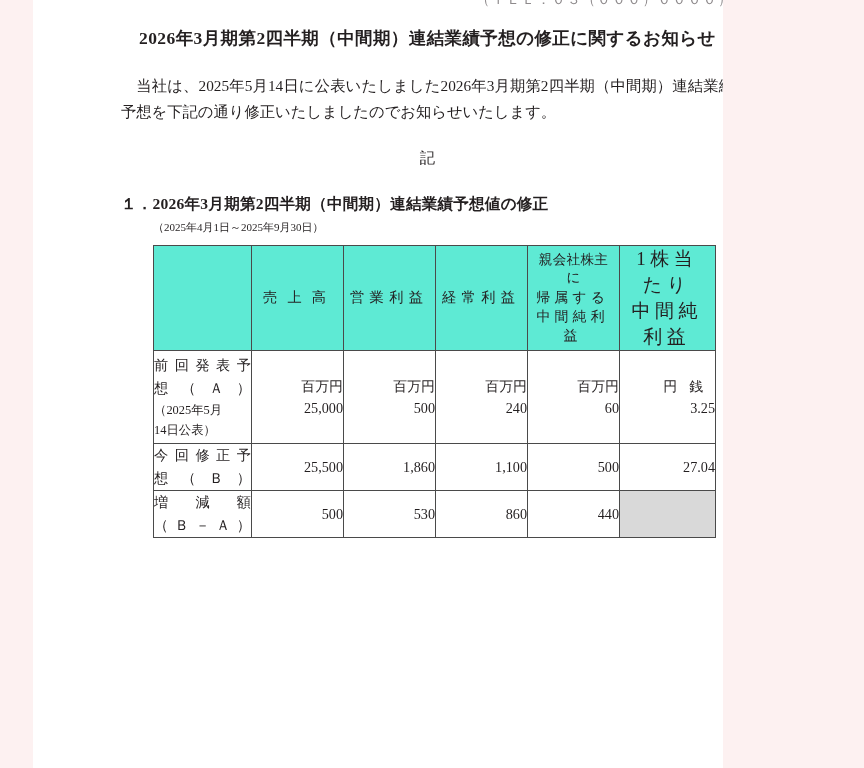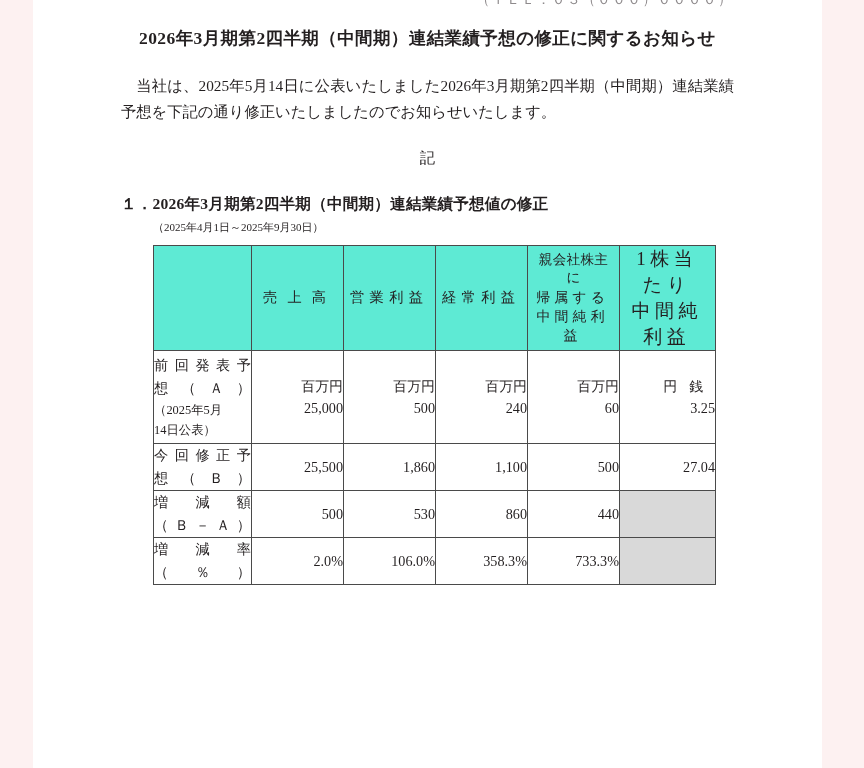--- a/index.html
+++ b/index.html
@@ -14,21 +14,21 @@
     font-family: "Liberation Serif", "DejaVu Serif", serif;
     color: #231f20;
     overflow: hidden;
   }
 
   
   .page {
     position: absolute;
     left: 33px;
     top: 0;
-    width: 789px;
+    width: 690px;
     height: 768px;
     background: #ffffff;
     overflow: hidden;
   }
 
   
   .clipped-header {
     position: absolute;
     top: -9px;
     left: 0;
@@ -296,39 +296,20 @@
             </td>
             <td class="num">
               <span class="val">860</span>
             </td>
             <td class="num">
               <span class="val">440</span>
             </td>
             <td class="num shaded"></td>
           </tr>
 
-          <tr class="r-p">
-            <td class="label">
-              <span class="lab-just">増減率</span>
-              <span class="lab-just">（％）</span>
-            </td>
-            <td class="num">
-              <span class="val">2.0%</span>
-            </td>
-            <td class="num">
-              <span class="val">106.0%</span>
-            </td>
-            <td class="num">
-              <span class="val">358.3%</span>
-            </td>
-            <td class="num">
-              <span class="val">733.3%</span>
-            </td>
-            <td class="num shaded"></td>
-          </tr>
 
 
         </tbody>
       </table>
     </div>
 
   </div>
 </div>
 
 </body></html>

